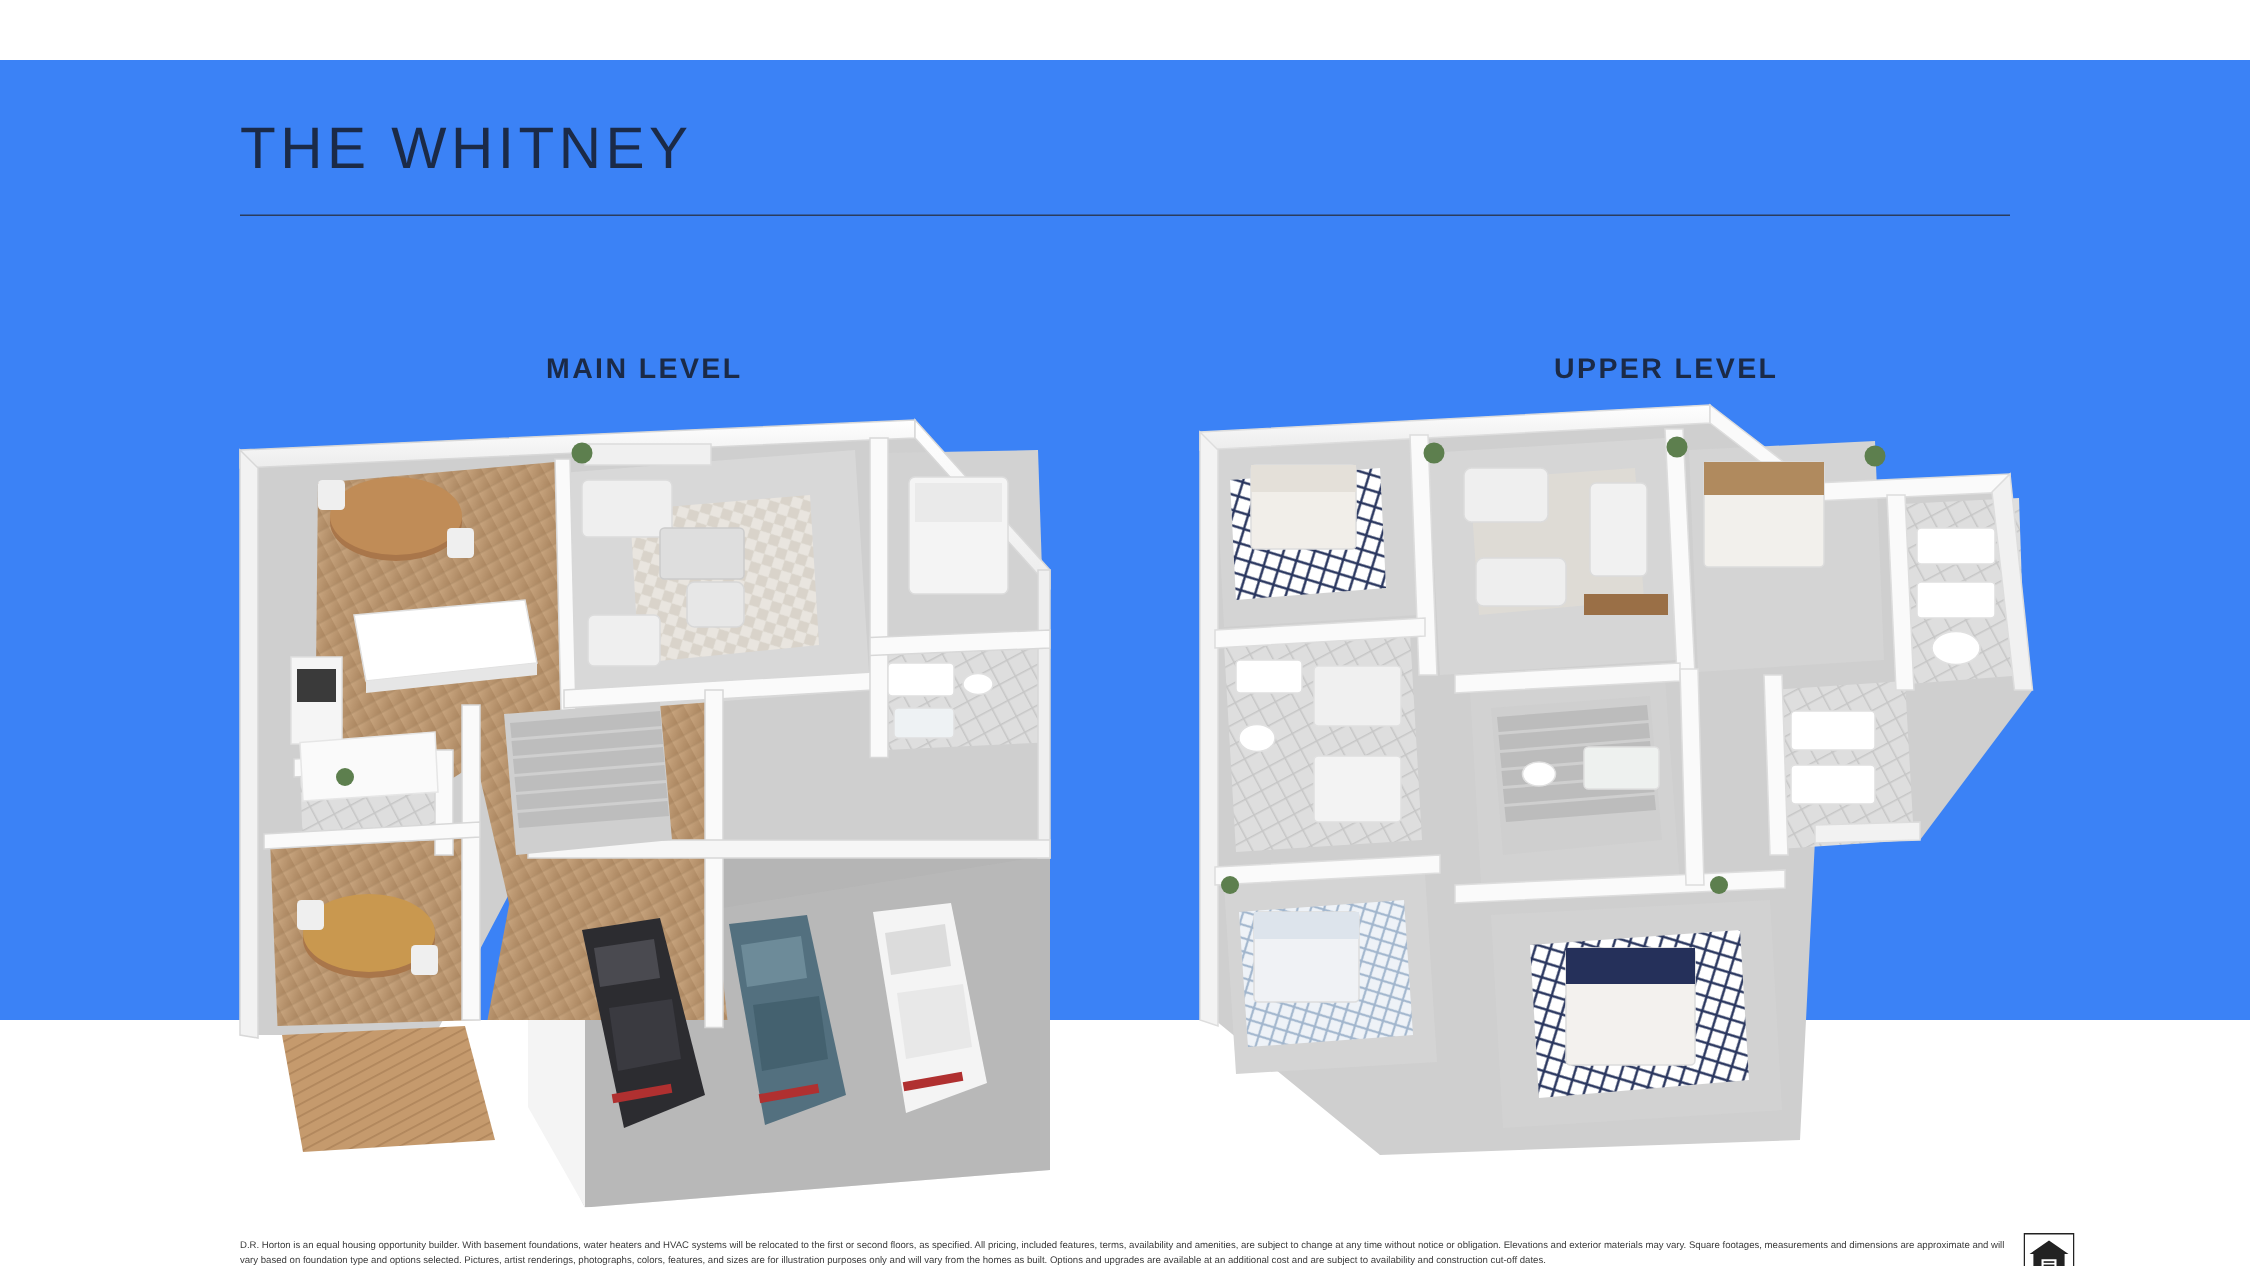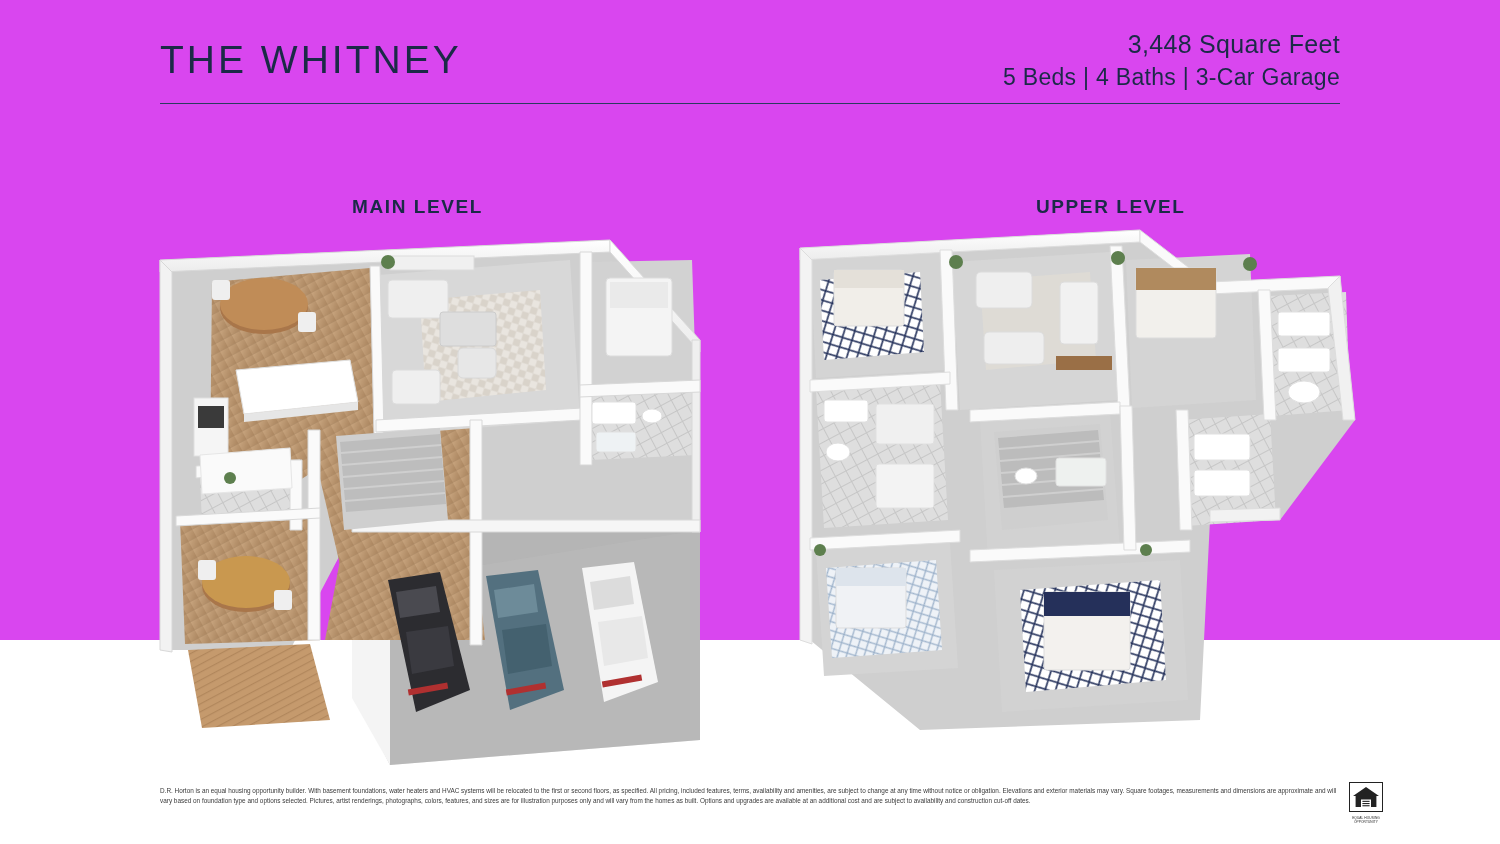--- a/index.html
+++ b/index.html
@@ -7,21 +7,22 @@
     margin: 0; padding: 0;
     width: 1500px; height: 844px;
     background: #ffffff;
     font-family: "Liberation Sans", sans-serif;
     overflow: hidden;
   }
   .page {
     position: relative;
     width: 1500px;
     height: 640px;
-    background: #d946ef;
+    background: #3b82f6;
+    margin-top: 40px;
   }
 
   
   .header {
     position: absolute;
     left: 160px;
     top: 24px;
     width: 1180px;
     height: 80px;
     display: flex;
@@ -64,21 +65,21 @@
   }
 
   
   .level-label {
     position: absolute;
     font-size: 19px;
     font-weight: bold;
     letter-spacing: 1.6px;
     color: #1b2a47;
   }
-  #main-level-label { left: 352px; top: 196px; }
+  #main-level-label { left: 364px; top: 196px; }
   #upper-level-label { left: 1036px; top: 196px; }
 
   
   .plan-area {
     position: absolute;
     overflow: hidden;
   }
   #main-plan { left: 140px; top: 220px; width: 580px; height: 545px; }
   #upper-plan { left: 780px; top: 220px; width: 580px; height: 520px; }
 
@@ -118,24 +119,20 @@
     color: #222;
   }
 </style>
 </head>
 <body>
 
 <div class="page">
 
   <div class="header">
     <div class="plan-title">THE WHITNEY</div>
-    <div class="header-right">
-      <div class="sqft">3,448 Square Feet</div>
-      <div class="beds">5 Beds | 4 Baths | 3-Car Garage</div>
-    </div>
   </div>
   <div class="header-rule"></div>
 
   <div class="level-label" id="main-level-label">MAIN LEVEL</div>
   <div class="level-label" id="upper-level-label">UPPER LEVEL</div>
 
   <div class="plan-area" id="main-plan">
     <svg class="plan-svg" viewBox="0 0 580 545" xmlns="http://www.w3.org/2000/svg">
       <defs>
         <linearGradient id="woodG" x1="0" y1="0" x2="1" y2="1">

